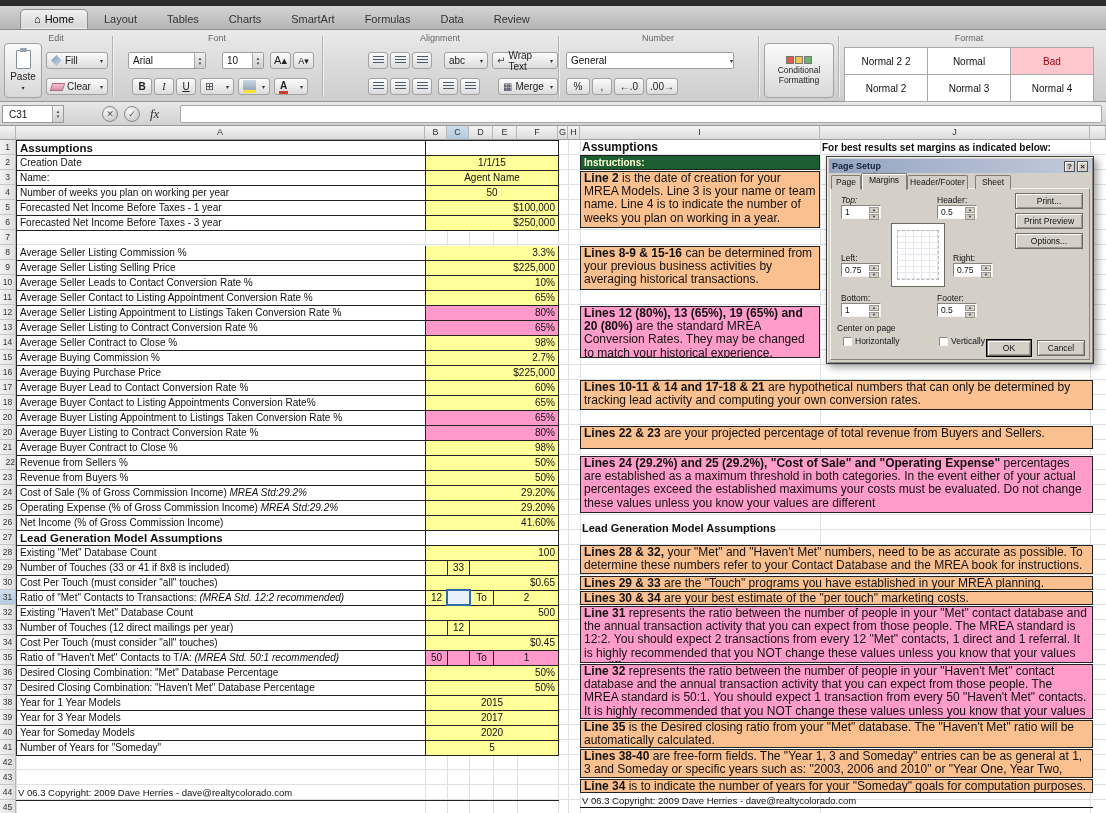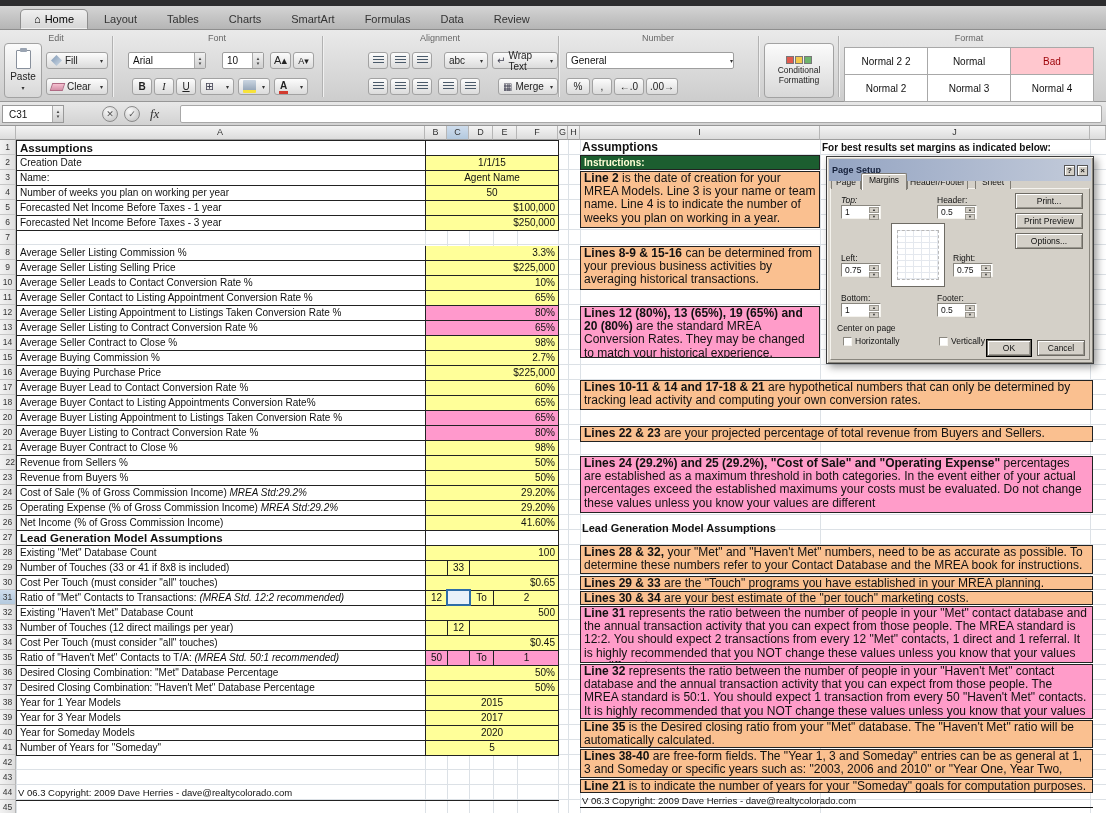--- a/index.html
+++ b/index.html
@@ -105,21 +105,21 @@
   #rp-copy{position:absolute;left:580px;top:654px;width:513px;height:14px;font-size:9.5px;padding-left:2px;
            border-bottom:1px solid #111;z-index:1;line-height:13px}
   .ibox{position:absolute;left:580px;z-index:1;border:1px solid #222;padding:0 3px;font-size:12px;line-height:13.2px;
         color:#111;overflow:hidden}
   .ibox.orange{background:#FAC090}
   .ibox.pink{background:#FF9CC9}
 
   
   #pagesetup{position:absolute;left:826px;top:16px;width:268px;height:208px;background:#d4d0c8;border:1px solid #3c3c3c;
              box-shadow:inset 1px 1px 0 #f5f3ee, inset -1px -1px 0 #8a877f, 3px 3px 8px rgba(0,0,0,.4);z-index:6;font-size:9px}
-  .dtitle{position:absolute;left:2px;top:2px;right:2px;height:22px;background:linear-gradient(90deg,#94a4c2,#c3cbda);
+  .dtitle{position:absolute;left:2px;top:2px;right:2px;height:14px;background:linear-gradient(90deg,#94a4c2,#c3cbda);
           display:flex;align-items:center;padding:0 3px;font-weight:bold;font-size:9px;color:#15203a;z-index:2}
   .dtext{flex:1}
   .dtbtn{width:11px;height:11px;margin-left:2px;background:#d4d0c8;border:1px solid #555;box-shadow:inset 1px 1px 0 #fff;
          font-size:8px;font-weight:bold;line-height:9px;text-align:center;color:#222}
   .dtab{position:absolute;top:18px;height:14px;background:#d4d0c8;border:1px solid #807d75;border-bottom:none;
         border-radius:2px 2px 0 0;font-size:8.5px;text-align:center;line-height:13px;z-index:1;overflow:hidden}
   .dtab.active{top:16px;height:17px;z-index:3;box-shadow:inset 1px 1px 0 #fff}
   .dpanel{position:absolute;left:3px;top:31px;right:3px;bottom:3px;background:#d4d0c8;border:1px solid;
           border-color:#f5f3ee #8a877f #8a877f #f5f3ee;z-index:0}
   .dlabel{position:absolute;font-size:8.5px;color:#111;z-index:2}
@@ -619,25 +619,25 @@
         <div class="vline" style="left: 517px;"></div>
         <div class="vline" style="left: 558px;"></div>
         <div class="vline" style="left: 568px;"></div>
         <div class="vline" style="left: 580px;"></div>
         <div class="vline" style="left: 820px;"></div>
         <div class="vline" style="left: 1090px;"></div>
         <div class="ibox orange" style="top: 31px; height: 57px; width: 240px;"><b>Line 2</b> is the date of creation for your MREA Models. Line 3 is your name or team name. Line 4 is to indicate the number of weeks you plan on working in a year.</div>
         <div class="ibox orange" style="top: 106px; height: 44px; width: 240px;"><b>Lines 8-9 &amp; 15-16</b> can be determined from your previous business activities by averaging historical transactions.</div>
         <div class="ibox pink" style="top: 166px; height: 52px; width: 240px;"><b>Lines 12 (80%), 13 (65%), 19 (65%) and 20 (80%)</b> are the standard MREA Conversion Rates. They may be changed to match your historical experience.</div>
         <div class="ibox orange" style="top: 240px; height: 30px; width: 513px;"><b>Lines 10-11 &amp; 14 and 17-18 &amp; 21</b> are hypothetical numbers that can only be determined by tracking lead activity and computing your own conversion rates.</div>
-        <div class="ibox orange" style="top: 286px; height: 16px; width: 513px;"><b>Lines 22 &amp; 23</b> are your projected percentage of total revenue from Buyers and Sellers.</div>
+        <div class="ibox orange" style="top: 286px; height: 23px; width: 513px;"><b>Lines 22 &amp; 23</b> are your projected percentage of total revenue from Buyers and Sellers.</div>
         <div class="ibox pink" style="top: 316px; height: 57px; width: 513px;"><b>Lines 24 (29.2%) and 25 (29.2%), "Cost of Sale" and "Operating Expense"</b> percentages are established as a maximum threshold in both categories. In the event either of your actual percentages exceed the established maximums your costs must be evaluated. Do not change these values unless you know your values are different</div>
         <div class="ibox orange" style="top: 405px; height: 29px; width: 513px;"><b>Lines 28 &amp; 32,</b> your "Met" and "Haven't Met" numbers, need to be as accurate as possible. To determine these numbers refer to your Contact Database and the MREA book for instructions.</div>
         <div class="ibox orange" style="top: 436px; height: 14px; width: 513px;"><b>Lines 29 &amp; 33</b> are the "Touch" programs you have established in your MREA planning.</div>
         <div class="ibox orange" style="top: 451px; height: 14px; width: 513px;"><b>Lines 30 &amp; 34</b> are your best estimate of the "per touch" marketing costs.</div>
         <div class="ibox pink" style="top: 466px; height: 57px; width: 513px;"><b>Line 31</b> represents the ratio between the number of people in your "Met" contact database and the annual transaction activity that you can expect from those people. The MREA standard is 12:2. You should expect 2 transactions from every 12 "Met" contacts, 1 direct and 1 referral. It is highly recommended that you NOT change these values unless you know that your values are different.</div>
         <div class="ibox pink" style="top: 524px; height: 55px; width: 513px;"><b>Line 32</b> represents the ratio between the number of people in your "Haven't Met" contact database and the annual transaction activity that you can expect from those people. The MREA standard is 50:1. You should expect 1 transaction from every 50 "Haven't Met" contacts. It is highly recommended that you NOT change these values unless you know that your values are different.</div>
         <div class="ibox orange" style="top: 580px; height: 28px; width: 513px;"><b>Line 35</b> is the Desired closing ratio from your "Met" database. The "Haven't Met" ratio will be automatically calculated.</div>
         <div class="ibox orange" style="top: 609px; height: 29px; width: 513px;"><b>Lines 38-40</b> are free-form fields. The "Year 1, 3 and Someday" entries can be as general at 1, 3 and Someday or specific years such as: "2003, 2006 and 2010" or "Year One, Year Two, etc."</div>
-        <div class="ibox orange" style="top: 639px; height: 14px; width: 513px;"><b>Line 21</b> is to indicate the number of years for your "Someday" goals for computation purposes.</div>
+        <div class="ibox orange" style="top: 639px; height: 14px; width: 513px;"><b>Line 34</b> is to indicate the number of years for your "Someday" goals for computation purposes.</div>
       </div>
   </div>
 </div>
 
 </body></html>

